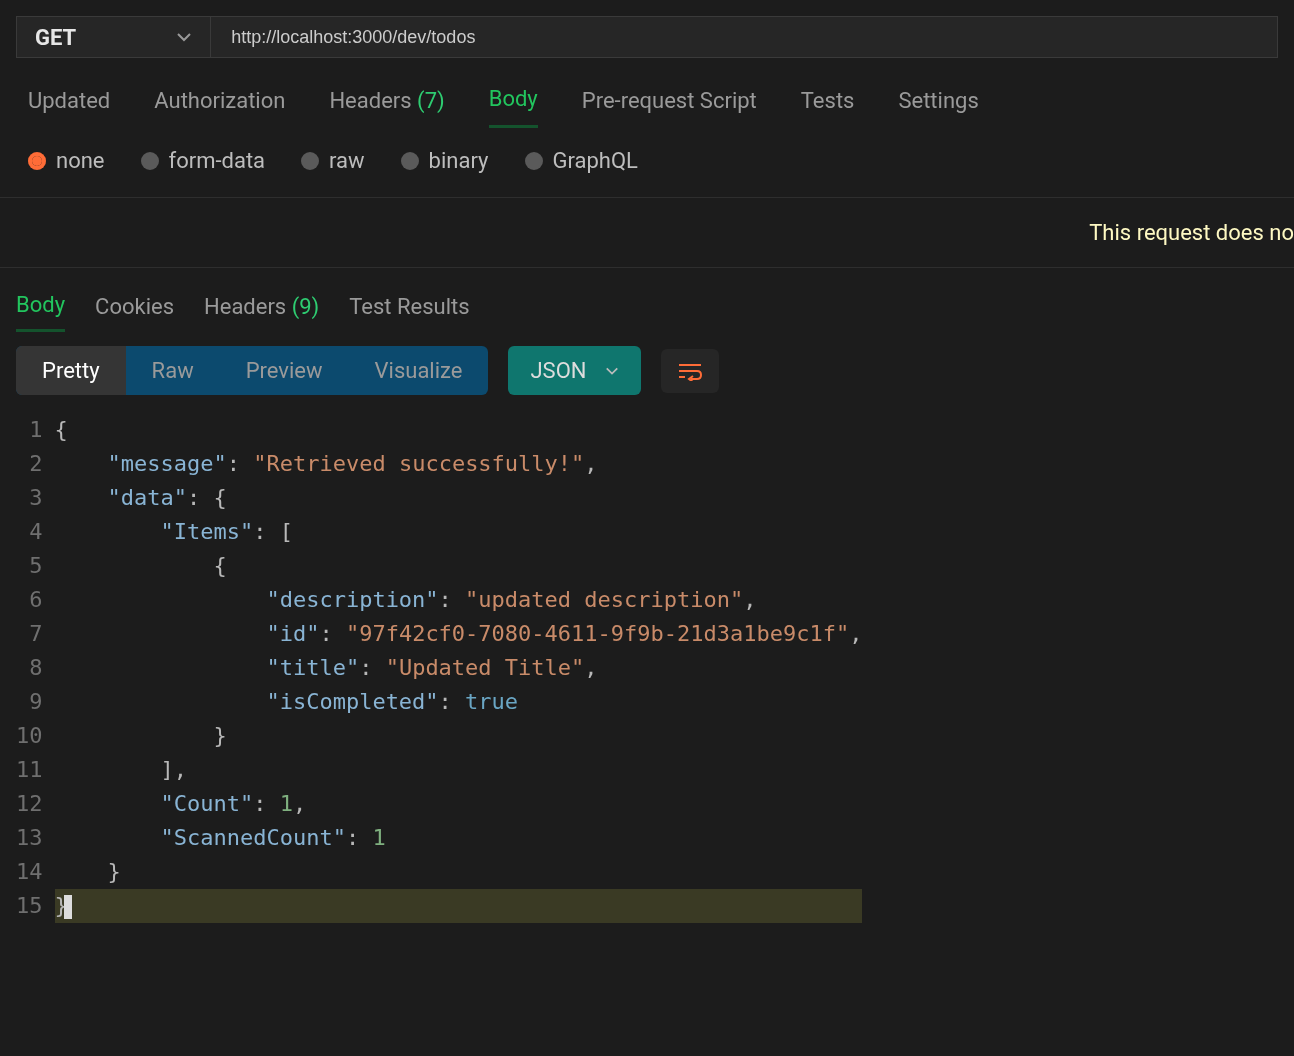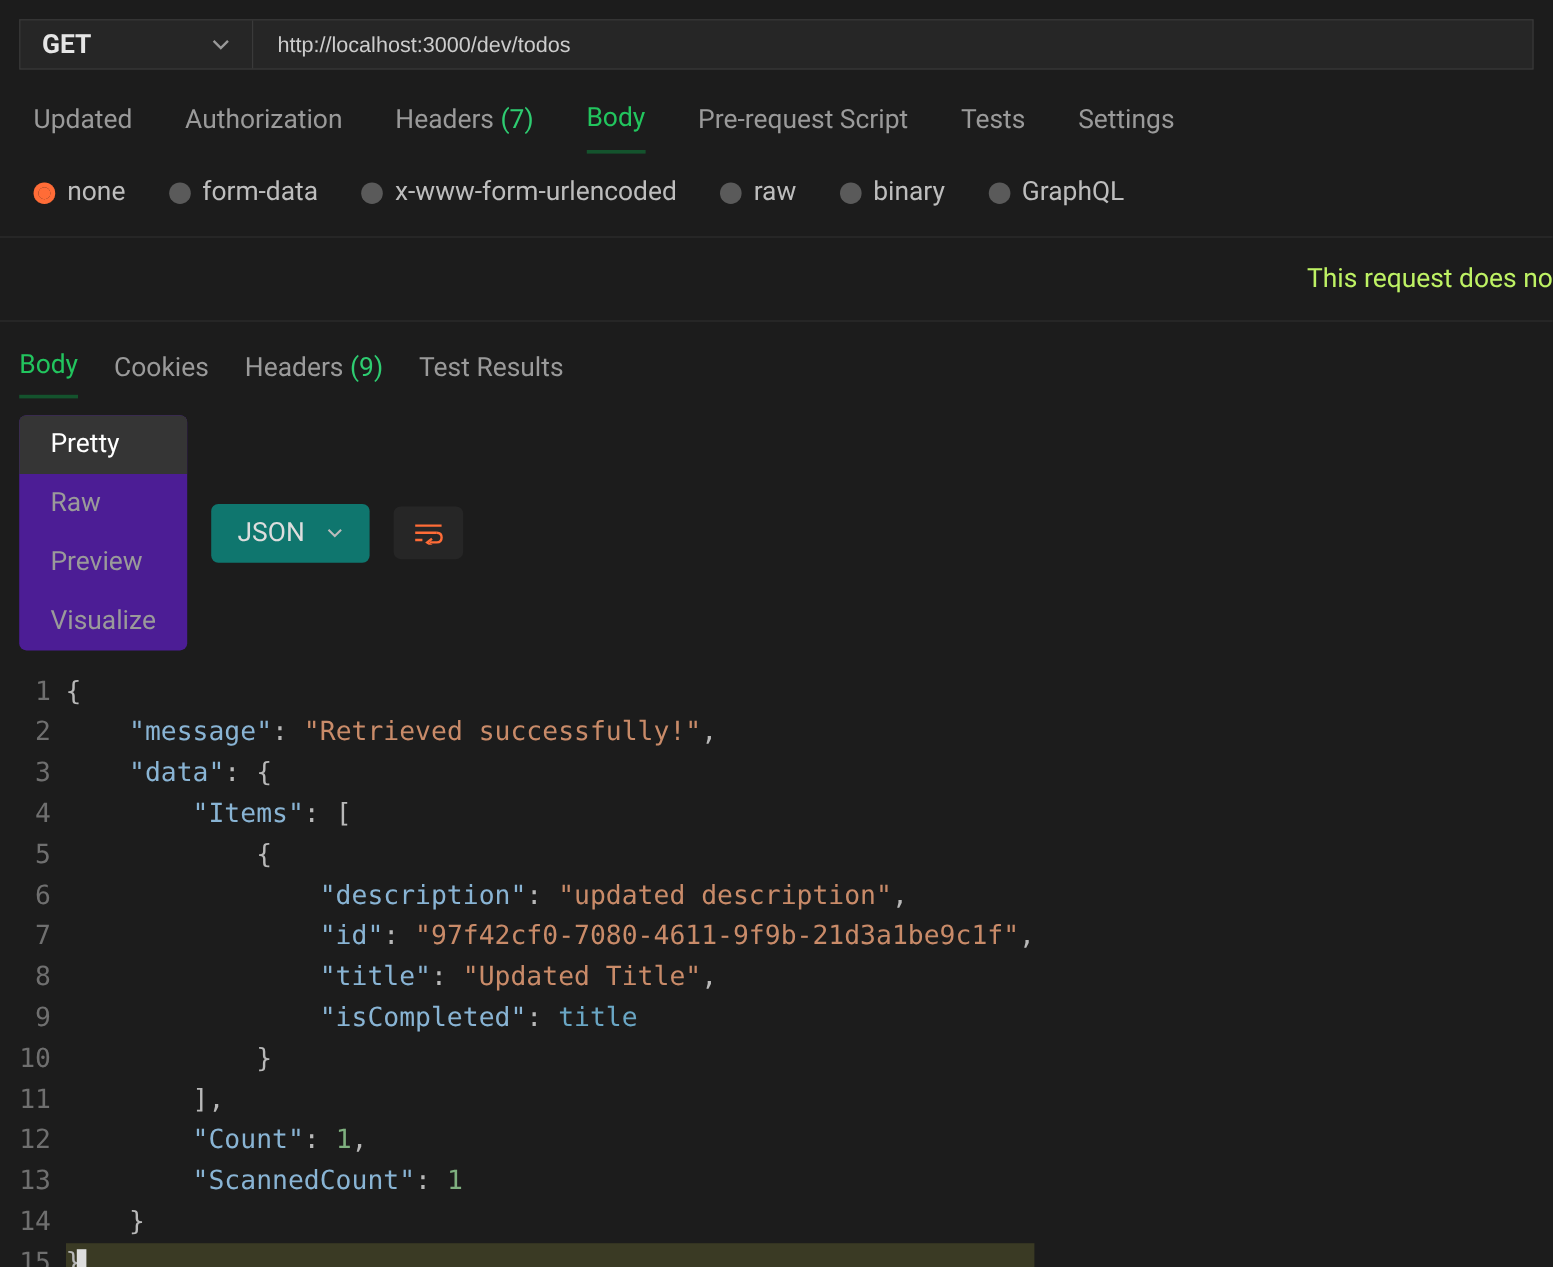--- a/index.html
+++ b/index.html
@@ -83,43 +83,42 @@
   background: #5a5a5a;
 }
 .radio-dot.selected {
   background: #ff6c37;
   box-shadow: inset 0 0 0 4px #ff6c37, inset 0 0 0 4px #1c1c1c;
 }
 
 
 .hint-row {
   padding: 22px 0 22px 0;
-  color: #bef264;
+  color: #fef9c3;
   text-align: right;
   font-size: 22px;
   border-bottom: 1px solid #2e2e2e;
 }
 
 
 .resp-tabs { padding: 24px 16px 0 16px; gap: 30px; }
 .resp-tab { padding-bottom: 12px; }
 
 
 .view-row {
   display: flex;
   align-items: center;
   gap: 20px;
   padding: 14px 16px 14px 16px;
 }
 .seg {
   display: flex;
-  background: #4c1d95;
+  background: #0c4a6e;
   border-radius: 6px;
   overflow: hidden;
-  flex-direction: column;
 }
 .seg .seg-btn {
   padding: 12px 26px;
   color: #9a9a9a;
   cursor: pointer;
 }
 .seg .seg-btn.active {
   background: #353535;
   color: #fff;
 }
@@ -205,24 +204,20 @@
 </div>
 
 <div class="body-types">
   <div class="radio-opt">
       <span class="radio-dot selected"></span>
       <span>none</span>
     </div>
   <div class="radio-opt">
       <span class="radio-dot"></span>
       <span>form-data</span>
-    </div>
-  <div class="radio-opt">
-      <span class="radio-dot"></span>
-      <span>x-www-form-urlencoded</span>
     </div>
   <div class="radio-opt">
       <span class="radio-dot"></span>
       <span>raw</span>
     </div>
   <div class="radio-opt">
       <span class="radio-dot"></span>
       <span>binary</span>
     </div>
   <div class="radio-opt">
@@ -291,21 +286,21 @@
     </div>
   <div class="code" id="code">
       <div class="code-line"><span class="tok-punc">{</span></div>
       <div class="code-line"><span>    </span><span class="tok-key">"message"</span><span class="tok-punc">: </span><span class="tok-str">"Retrieved successfully!"</span><span class="tok-punc">,</span></div>
       <div class="code-line"><span>    </span><span class="tok-key">"data"</span><span class="tok-punc">: </span><span class="tok-punc">{</span></div>
       <div class="code-line"><span>        </span><span class="tok-key">"Items"</span><span class="tok-punc">: </span><span class="tok-punc">[</span></div>
       <div class="code-line"><span>            </span><span class="tok-punc">{</span></div>
       <div class="code-line"><span>                </span><span class="tok-key">"description"</span><span class="tok-punc">: </span><span class="tok-str">"updated description"</span><span class="tok-punc">,</span></div>
       <div class="code-line"><span>                </span><span class="tok-key">"id"</span><span class="tok-punc">: </span><span class="tok-str">"97f42cf0-7080-4611-9f9b-21d3a1be9c1f"</span><span class="tok-punc">,</span></div>
       <div class="code-line"><span>                </span><span class="tok-key">"title"</span><span class="tok-punc">: </span><span class="tok-str">"Updated Title"</span><span class="tok-punc">,</span></div>
-      <div class="code-line"><span>                </span><span class="tok-key">"isCompleted"</span><span class="tok-punc">: </span><span class="tok-bool">title</span></div>
+      <div class="code-line"><span>                </span><span class="tok-key">"isCompleted"</span><span class="tok-punc">: </span><span class="tok-bool">true</span></div>
       <div class="code-line"><span>            </span><span class="tok-punc">}</span></div>
       <div class="code-line"><span>        </span><span class="tok-punc">],</span></div>
       <div class="code-line"><span>        </span><span class="tok-key">"Count"</span><span class="tok-punc">: </span><span class="tok-num">1</span><span class="tok-punc">,</span></div>
       <div class="code-line"><span>        </span><span class="tok-key">"ScannedCount"</span><span class="tok-punc">: </span><span class="tok-num">1</span></div>
       <div class="code-line"><span>    </span><span class="tok-punc">}</span></div>
       <div class="code-line"><div class="hl"></div><span class="tok-punc">}</span><span class="cursor"></span></div>
     </div>
 </div>
 
 </body></html>

